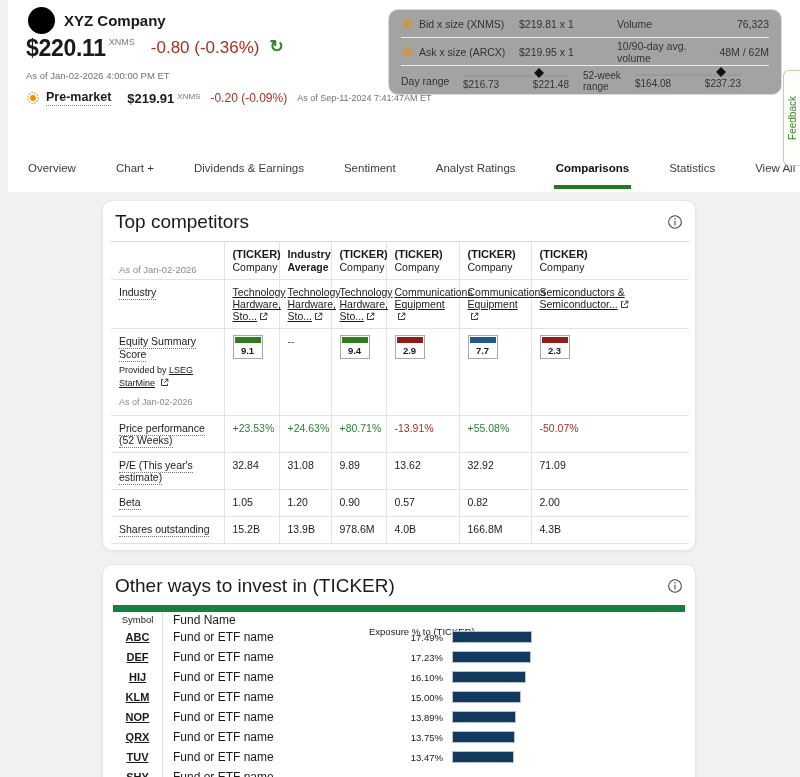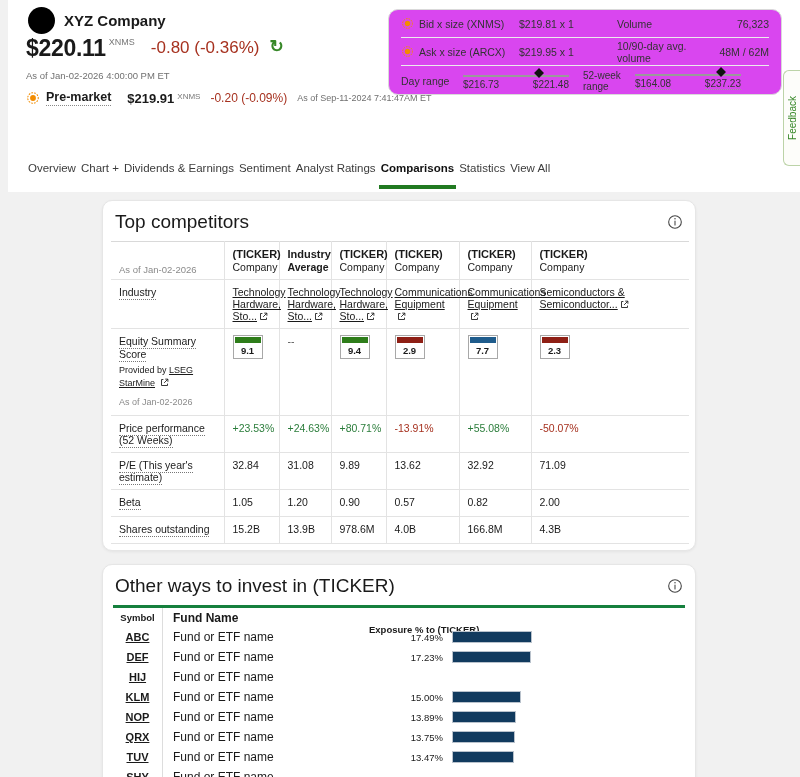--- a/index.html
+++ b/index.html
@@ -26,27 +26,27 @@
   .pre-price { font-size:13px; font-weight:bold; margin-left:16px; }
   .pre-mic { font-size:8px; color:#777; margin:-4px 0 0 3px; }
   .pre-chg { font-size:12px; color:#a6311f; margin-left:10px; }
   .pre-asof { font-size:9px; color:#707070; margin-left:10px; }
   .btn-row { position:absolute; left:18px; top:120px; display:flex; align-items:center; }
   .btn { width:42px; height:27px; border:none; border-radius:6px; background:#368727; color:#fff;
          font-family:"Liberation Sans",sans-serif; font-size:12.5px; font-weight:bold; cursor:pointer; margin-right:8px; }
   .tool-icons { display:flex; align-items:center; margin-left:18px; gap:11px; }
   .tool-icons svg { display:block; cursor:pointer; }
   
-  .tabs { position:absolute; left:20px; top:152px; height:40px; display:flex; gap:5px; }
+  .tabs { position:absolute; left:20px; top:152px; height:40px; display:flex; gap:40px; }
   .tab { position:relative; font-size:11.5px; color:#3c3c3c; padding-top:10px; cursor:pointer; }
   .tab.active { font-weight:bold; color:#111; }
   .tab.active::after { content:""; position:absolute; left:-2px; right:-2px; bottom:3px; height:4px; background:#217a21; }
   
   .quote-box { position:absolute; left:388px; top:9px; width:394px; height:86px;
-               background:#d946ef; border:1px solid #d9d9d9; border-radius:10px; padding:0 12px; }
+               background:#a3a3a3; border:1px solid #d9d9d9; border-radius:10px; padding:0 12px; }
   .q-row { display:grid; grid-template-columns:118px 92px 1fr auto; align-items:center; height:28px;
            border-bottom:1px solid #ececec; font-size:10.5px; color:#333; }
   .q-row:last-child { border-bottom:none; }
   .q-label { display:flex; align-items:center; gap:5px; }
   .q-val { }
   .q-rlabel { padding-left:6px; }
   .q-rval { text-align:right; }
   .q-range-row { display:flex; align-items:center; height:29px; font-size:10.5px; color:#333; }
   .range-label { width:62px; }
   .range-label2 { width:52px; font-size:10px; line-height:11px; margin-left:14px; }
@@ -88,21 +88,21 @@
   .score-box { width:30px; border:1px solid #a8a8a8; background:#fff; padding:1px; }
   .score-strip { height:6px; width:100%; }
   .score-val { display:block; font-size:9.5px; font-weight:bold; text-align:center; padding:2px 0 1px; }
   .score-empty { color:#555; }
   td.mid { vertical-align:middle; height:27px; }
   .pos { color:#2b7d3b; }
   .neg { color:#a6311f; }
   
   .fund-table { margin:0 2px; }
   .f-row { display:flex; align-items:center; height:20px; }
-  .f-head { height:22px; border-top:3px solid #15803d; font-weight:bold; font-size:9.5px; }
+  .f-head { height:22px; border-top:7px solid #15803d; font-weight:normal; font-size:9.5px; }
   .f-sym { width:50px; text-align:center; border-right:1px solid #ddd; align-self:stretch;
            display:flex; align-items:center; justify-content:center; }
   .f-sym a { font-size:11px; font-weight:bold; color:#1a1a1a; text-decoration:underline; }
   .f-name { width:196px; padding-left:10px; font-size:12px; }
   .f-exp { flex:1; display:flex; align-items:center; }
   .f-exp-h { padding-left:10px;margin-top:23px; }
   .f-pct { width:84px; text-align:right; font-size:9.5px; }
   .f-bar { height:12px; background:#113a5e; border:1px solid #b9c2cc; margin-left:9px; }
   .sun { display:block; }
 </style>
@@ -387,20 +387,24 @@
         <span class="f-exp">
             <span class="f-pct">17.23%</span>
             <span class="f-bar" style="width: 79.258px;"></span>
           </span>
       </div>
       <div class="f-row">
         <span class="f-sym">
             <a>HIJ</a>
           </span>
         <span class="f-name">Fund or ETF name</span>
+        <span class="f-exp">
+            <span class="f-pct">16.10%</span>
+            <span class="f-bar" style="width: 74.06px;"></span>
+          </span>
       </div>
       <div class="f-row">
         <span class="f-sym">
             <a>KLM</a>
           </span>
         <span class="f-name">Fund or ETF name</span>
         <span class="f-exp">
             <span class="f-pct">15.00%</span>
             <span class="f-bar" style="width: 69px;"></span>
           </span>

